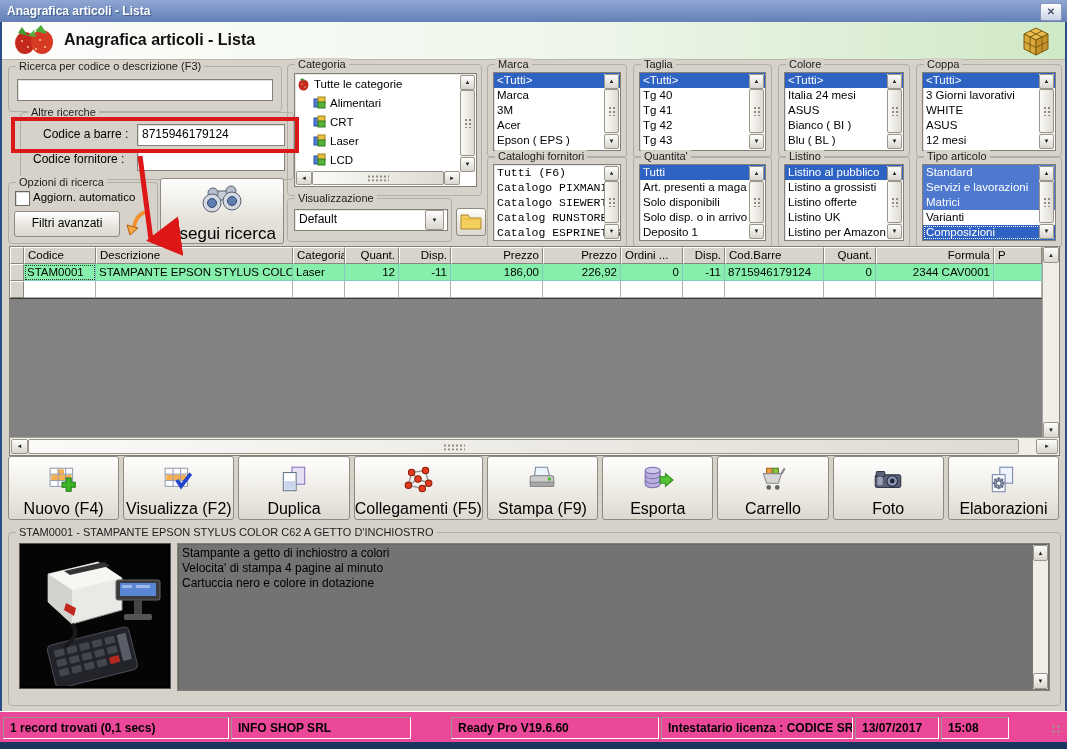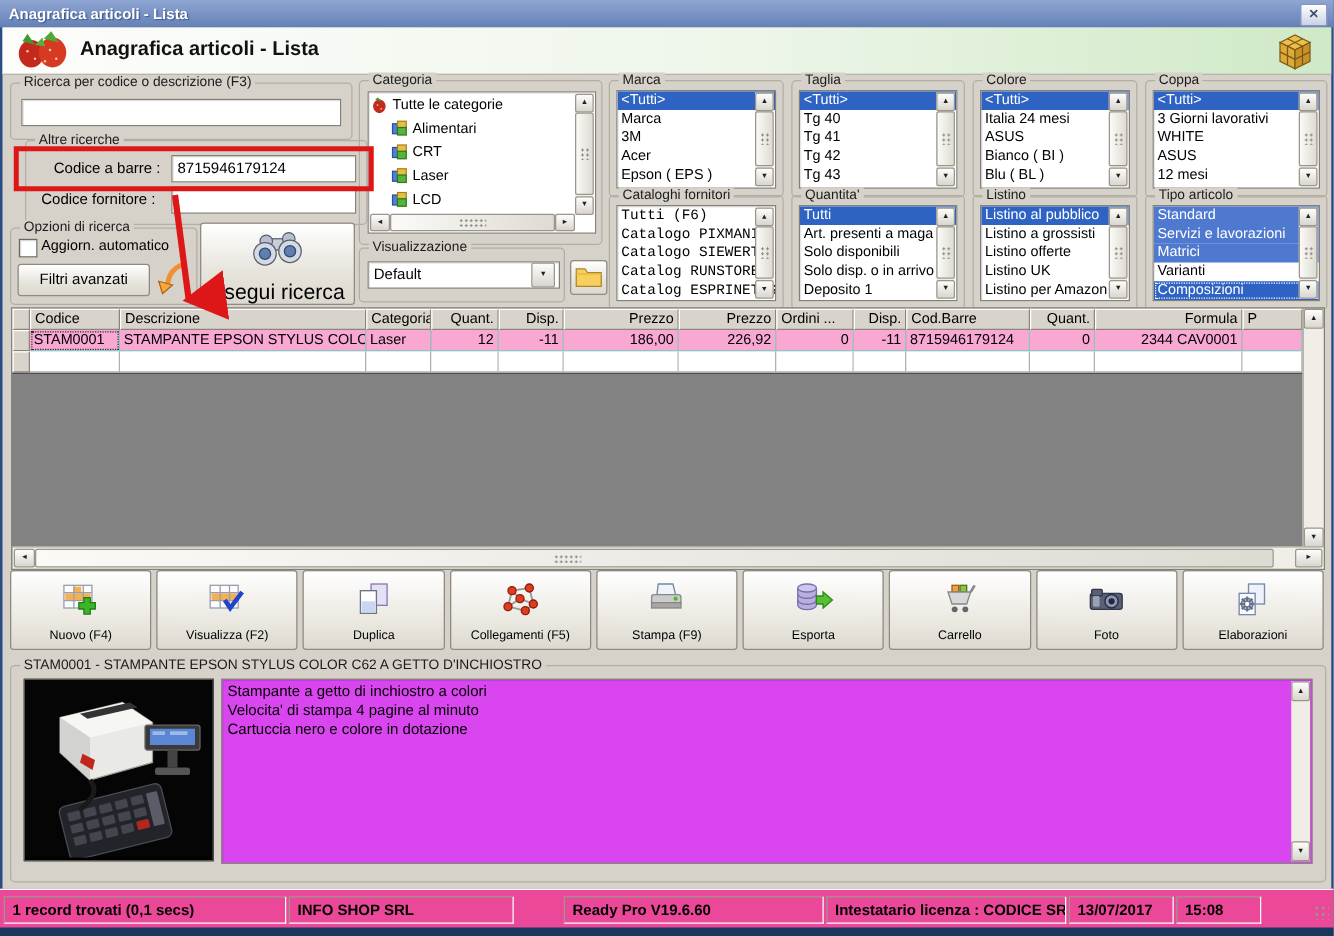--- a/index.html
+++ b/index.html
@@ -33,32 +33,32 @@
   .sbv .sbtn{height:13px;line-height:13px;}
   .sbh .sbtn{width:14px;height:12px;line-height:12px;float:left;}
   .sthumb{background:linear-gradient(90deg,#fbfaf7,#dedbd3);border:1px solid #9a968c;border-radius:2px;margin:0;position:relative;}
   .dots{position:absolute;left:50%;top:50%;transform:translate(-50%,-50%);width:8px;height:10px;background-image:radial-gradient(#8f8b83 34%,transparent 36%);background-size:4px 4px;}
   .dotsh{width:22px;height:7px;}
   
   .tablewrap{position:absolute;left:9px;top:246px;width:1049px;height:208px;background:#828282;border:1px solid #848078;}
   .thead,.trow{display:flex;height:17px;}
   .hcell{background:#d8d4cc;border-top:1px solid #ffffff;border-left:1px solid #ffffff;border-right:1px solid #8a867c;border-bottom:1px solid #8a867c;font-size:11.5px;line-height:15px;padding:0 3px;white-space:nowrap;overflow:hidden;box-sizing:border-box;flex:none;}
   .dcell{font-size:11.5px;line-height:16px;padding:0 3px;white-space:nowrap;overflow:hidden;box-sizing:border-box;flex:none;border-right:1px solid #b4b0a8;border-bottom:1px solid #b4b0a8;background:#fff;color:#000;}
-  .trow.hl .dcell{background:#f9a8d4;border-right-color:#86c8c2;border-bottom-color:#86c8c2;}
+  .trow.hl .dcell{background:#86efac;border-right-color:#86c8c2;border-bottom-color:#86c8c2;}
   .gutter{background:#d8d4cc;border-top:1px solid #fff;border-left:1px solid #fff;border-right:1px solid #8a867c;border-bottom:1px solid #8a867c;box-sizing:border-box;flex:none;}
   .focuscell{outline:1px dotted #333;outline-offset:-2px;}
   .darkzone{position:absolute;left:0;right:16px;top:51px;bottom:17px;background:#828282;border-top:1px solid #3c3c3c;}
   
   .toolbar{position:absolute;left:8px;top:456px;width:1051px;height:64px;display:flex;gap:4px;}
   .tbtn{flex:1;background:linear-gradient(#ffffff,#e9e6de 70%,#dcd8d0);border:1px solid #8f8b81;border-radius:3px;display:flex;flex-direction:column;align-items:center;justify-content:flex-end;padding-bottom:3px;cursor:default;}
   .tbtn .ic{flex:1;display:flex;align-items:center;justify-content:center;}
-  .tbtn .cap{font-size:10px;color:#000;line-height:14px;white-space:nowrap;}
+  .tbtn .cap{font-size:16px;color:#000;line-height:14px;white-space:nowrap;}
   
   .imgbox{position:absolute;left:10px;top:10px;width:150px;height:144px;background:#000;border:1px solid #555;}
-  .descbox{position:absolute;left:168px;top:10px;right:10px;height:146px;background:#d946ef;border:1px solid #848078;box-shadow:inset 1px 1px 0 rgba(0,0,0,.1);}
+  .descbox{position:absolute;left:168px;top:10px;right:10px;height:146px;background:#737373;border:1px solid #848078;box-shadow:inset 1px 1px 0 rgba(0,0,0,.1);}
   .descbox .line{font-size:12px;line-height:15px;padding-left:4px;color:#000;}
   
   .statusbar{position:absolute;left:0;top:711px;width:1067px;height:31px;background:#ec4899;border-top:1px solid #fff;}
   .seg{position:absolute;top:5px;height:22px;box-sizing:border-box;border:1px solid;border-color:#9a968c #fdfdfc #fdfdfc #9a968c;font-size:12px;font-weight:bold;color:#000;line-height:20px;padding-left:6px;white-space:nowrap;overflow:hidden;}
   .navystrip{position:absolute;left:0;top:742px;width:1067px;height:7px;background:#19365e;}
   .grip{position:absolute;right:4px;top:12px;width:12px;height:12px;background-image:radial-gradient(#9a968c 30%,transparent 34%);background-size:5px 5px;}
   
   .ann-rect{position:absolute;left:11px;top:117px;width:288px;height:36px;box-sizing:border-box;border:4px solid #dd1717;z-index:50;pointer-events:none;}
   .ann-svg{position:absolute;left:0;top:0;width:1067px;height:749px;z-index:51;pointer-events:none;}
   .chk{position:absolute;width:13px;height:13px;background:#fff;border:1px solid #6a675f;box-shadow:inset 1px 1px 0 rgba(0,0,0,.15);}

